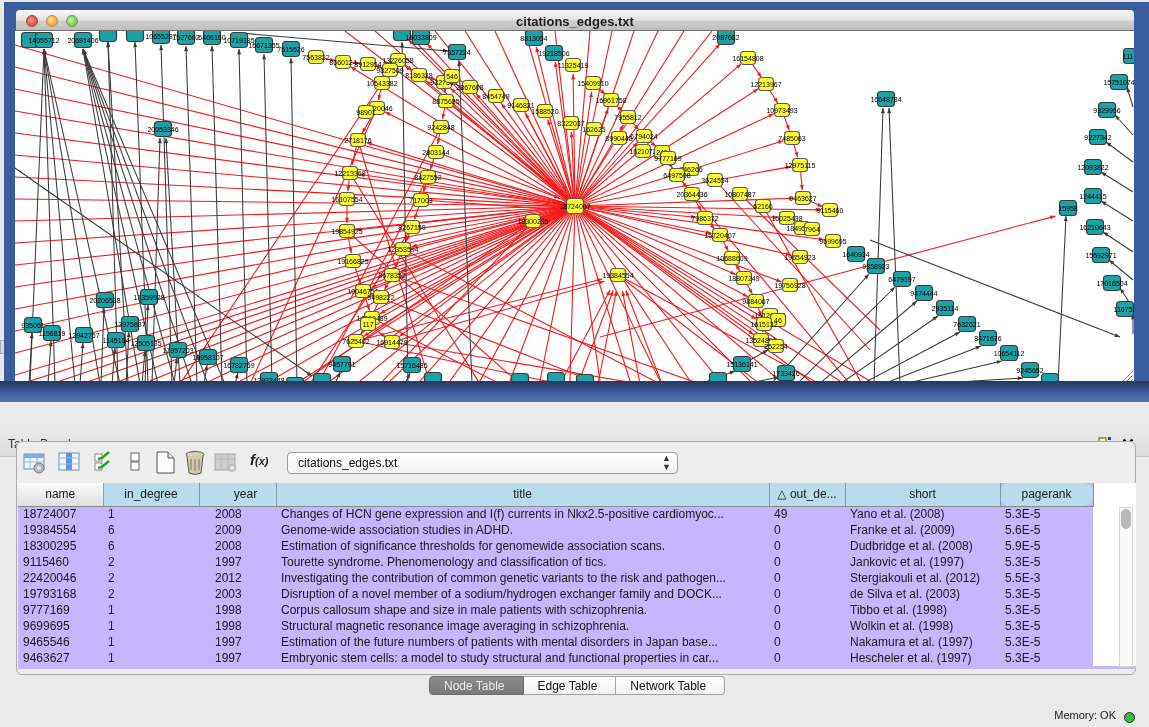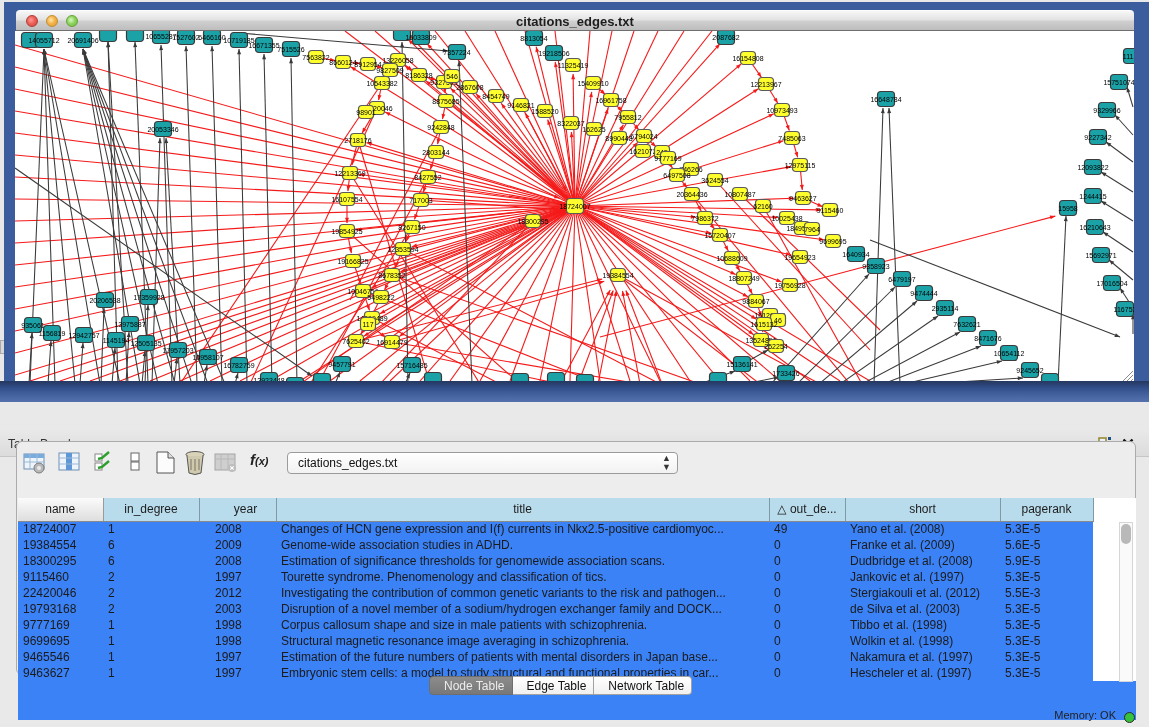--- a/index.html
+++ b/index.html
@@ -21,37 +21,37 @@
 #tp-head { position:absolute; left:0; top:4px; width:1149px; height:27px;
   background:linear-gradient(180deg,#e9e9e9,#dcdcdc); border-bottom:1px solid #c6c6c6;margin-top:24px; }
 #tp-head .t { position:absolute; left:8px; top:7px; font-size:12px; color:#333; }
 #innerpanel { position:absolute; left:16px; top:39px; width:1120px; height:234px;
   background:#ededed; border:1px solid #ababab; border-radius:6px; }
 .icon { position:absolute; top:8px; }
 #combo { position:absolute; left:270px; top:10px; width:391px; height:22px;
   background:linear-gradient(180deg,#ffffff,#f2f2f2); border:1px solid #9b9b9b;
   border-radius:4px; font-size:12px; color:#111; line-height:20px; padding-left:10px; }
 #combo .arr { position:absolute; right:6px; top:1px; font-size:9px; color:#333; line-height:9px; }
-#tablewrap { position:absolute; left:1px; top:56px; width:1118px; height:222px; background:#3b82f6; }
+#tablewrap { position:absolute; left:1px; top:41px; width:1118px; height:186px; background:#c4b5fd; }
 table { border-collapse:collapse; table-layout:fixed; width:1118px; font-size:12px; }
 thead th { height:23px; font-weight:normal; font-size:12px; color:#1c1c1c;
   background:#b9dcec; border-right:1px solid #7e9aa6; border-bottom:1px solid #8a8a8a;
   overflow:hidden; white-space:nowrap; }
 thead th.first { background:linear-gradient(180deg,#fbfbfb,#dedede); border-right:1px solid #9a9a9a; }
 tbody td { height:16px; padding:0 0 0 5px; color:#1b1b1b; white-space:nowrap; overflow:hidden; }
 .c-name { width:85px; } .c-ind { width:96px; } .c-year { width:77px;padding-left:16px; }
 .c-title { width:493px;margin-left:42px; } .c-out { width:76px;margin-top:48px; } .c-short { width:155px; }
-.c-pr { width:93px; } .c-fill { width:43px; border:0; background:#fff; }
+.c-pr { width:93px;border-radius:9px; } .c-fill { width:43px; border:0; background:#fff; }
 #vsb { position:absolute; right:3px; top:24px; width:14px; height:160px;
   background:#fafafa; border:1px solid #d6d6d6; }
 #vsb .thumb { position:absolute; left:1px; top:1px; width:10px; height:20px;
   background:#b9b9b9; border-radius:5px; }
 #tabs { position:absolute; left:429px; top:274px; height:19px; display:flex;
   font-size:12px; }
-#tabs div { padding:2px 7px 0 14px; border:1px solid #a2a2a2; border-left:none;
+#tabs div { padding:2px 18px 0 14px; border:1px solid #a2a2a2; border-left:none;
   background:linear-gradient(180deg,#ffffff,#f0f0f0); color:#111; }
 #tabs div.sel { background:linear-gradient(180deg,#8c8c8c,#787878); color:#ececec;
   border:1px solid #6e6e6e; border-radius:4px 0 0 4px; }
 #tabs div.last { border-radius:0 4px 4px 0; }
 #memok { position:absolute; right:33px; bottom:6px; font-size:11px; color:#222; }
 #memdot { position:absolute; right:14px; bottom:4px; width:11px; height:11px;
   background:#35c23c; border:1px solid #2a2a2a; border-radius:50%; }
 </style></head>
 <body>
 <div id="net">

